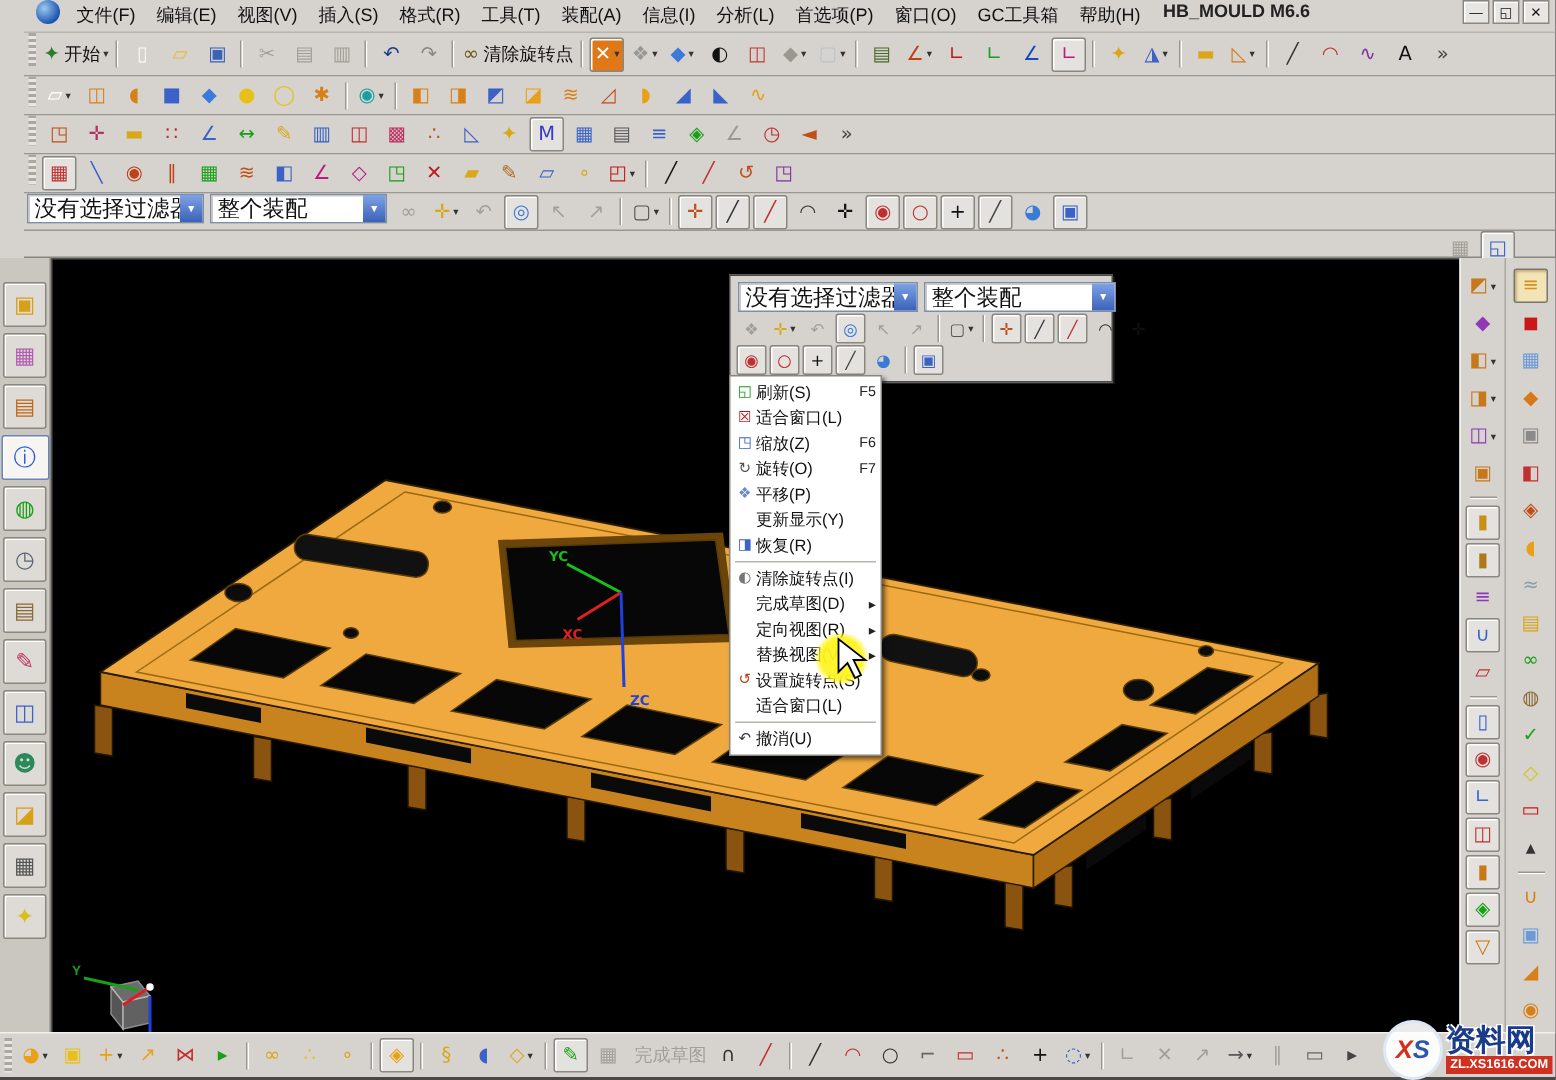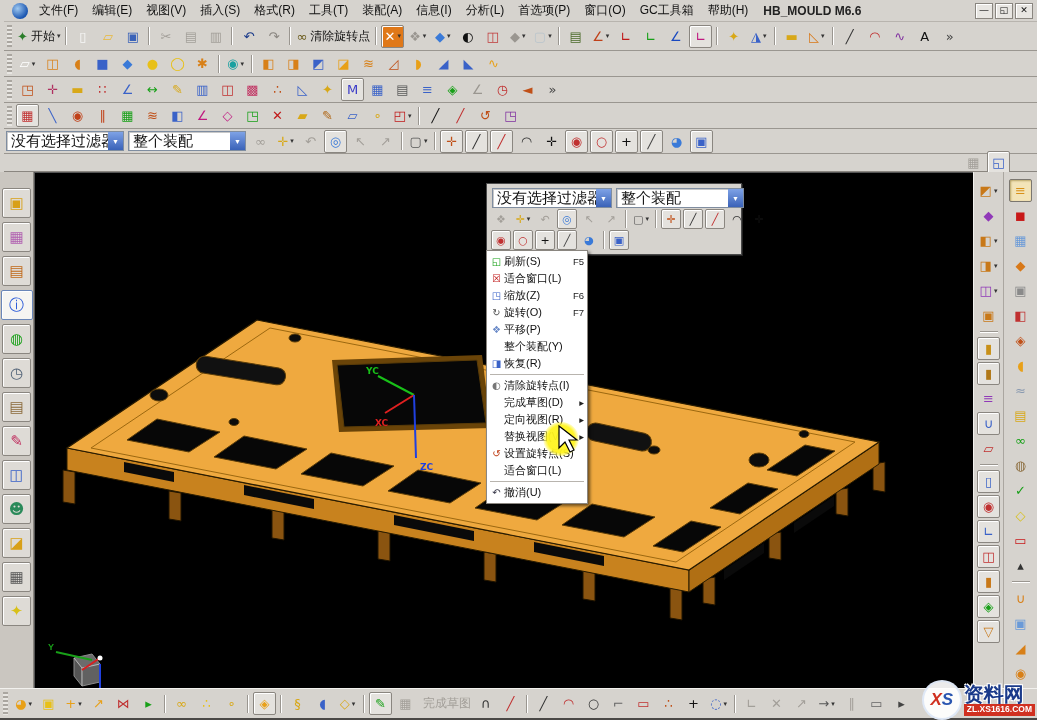--- a/index.html
+++ b/index.html
@@ -1,21 +1,21 @@
 <!DOCTYPE html>
 <html><head>
 <meta charset="utf-8">
 <style>
   html,body{margin:0;padding:0;}
   body{width:1037px;height:720px;position:relative;background:#d6d3ce;
        font-family:"Liberation Sans",sans-serif;font-size:12px;color:#111;
        overflow:hidden;user-select:none;}
   
-  .bar{position:absolute;left:4px;right:0;background:#d6d3ce;border-bottom:1px solid #9a9690;
-       display:flex;align-items:center;box-sizing:border-box;}
+  .bar{position:absolute;left:16px;right:0;background:#d6d3ce;border-bottom:1px solid #9a9690;
+       display:flex;box-sizing:border-box;}
   #menubar{top:0;height:22px;padding-left:4px;border-bottom:1px solid #b8b4ae;}
   #row2{top:22px;height:29px;}
   #row3{top:51px;height:26px;}
   #row4{top:77px;height:26px;}
   #row5{top:103px;height:26px;}
   #row6{top:129px;height:25px;}
   #strip{top:154px;height:18px;border-bottom:1px solid #8a8680;background:#d6d3ce;}
   .handle{width:5px;height:80%;margin:0 3px;
           background:repeating-linear-gradient(180deg,#aaa6a0 0 2px,#e8e6e2 2px 4px);flex:0 0 auto;}
   .appicon{width:16px;height:16px;border-radius:50%;
@@ -766,21 +766,21 @@
           <span class="mlab">旋转(O)</span>
           <span class="mkey">F7</span>
         </div>
         <div class="mi">
           <span class="mico" style="color: rgb(106, 138, 200);">❖</span>
           <span class="mlab">平移(P)</span>
           <span class="mkey"></span>
         </div>
         <div class="mi">
           <span class="mico"></span>
-          <span class="mlab">整个装配(Y)</span>
+          <span class="mlab">更新显示(Y)</span>
           <span class="mkey"></span>
         </div>
         <div class="mi">
           <span class="mico" style="color: rgb(58, 98, 200);">◨</span>
           <span class="mlab">恢复(R)</span>
           <span class="mkey"></span>
         </div>
         <span class="msep"></span>
         <div class="mi">
           <span class="mico" style="color: rgb(119, 119, 119);">◐</span>

